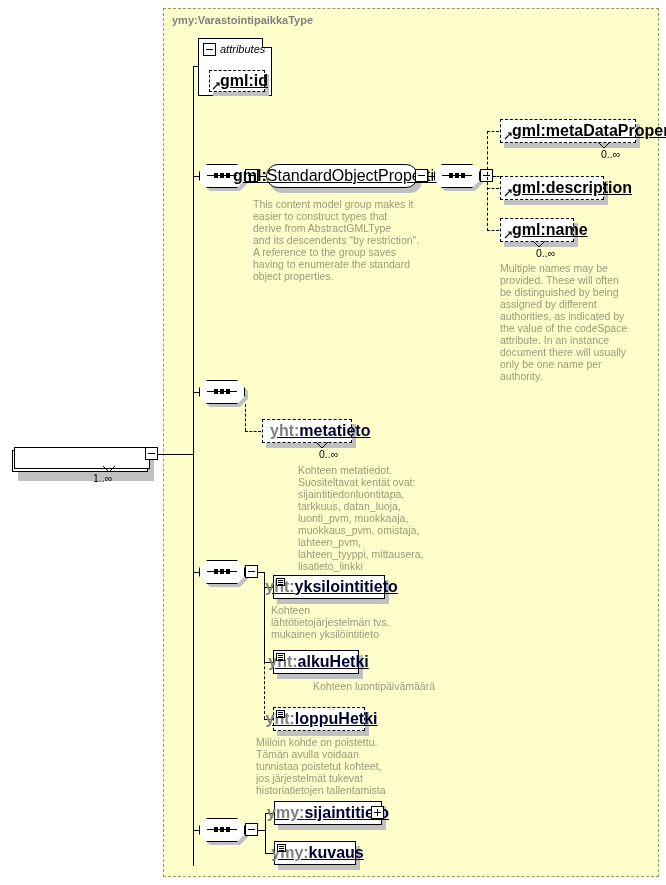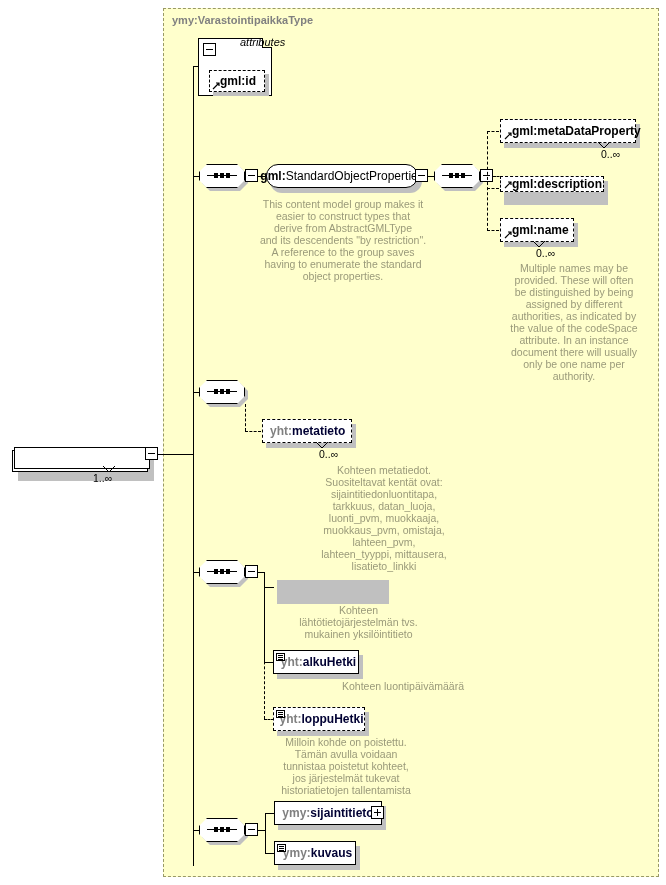--- a/index.html
+++ b/index.html
@@ -52,25 +52,26 @@
     display: flex;
     align-items: center;
     white-space: nowrap;
   }
   .node.dashed { border: 1px dashed #000000; }
   .nshadow {
     position: absolute;
     background: #c0c0c0;
   }
   .nlabel {
-    font-size: 12px;
+    font-size: 16px;
     font-weight: bold;
     color: #000000;
     padding: 0 7px;
     line-height: 1;
+    text-decoration: underline;
   }
   .pfx { color: #808080; font-weight: bold; }
   .nm  { color: #000033; font-weight: bold; }
   .nm-black { color: #000000; font-weight: bold; }
 
   
   .stack-l1, .stack-l2 {
     position: absolute;
     background: #ffffff;
     border: 1px solid #000000;
@@ -180,21 +181,20 @@
   }
 
   
   .anno {
     position: absolute;
     color: #9a9a7a;
     font-size: 10.5px;
     line-height: 12px;
     white-space: pre-line;
     font-family: "Liberation Sans", "DejaVu Sans", sans-serif;
-    text-align: center;
   }
 
   
   .card {
     position: absolute;
     font-size: 10.5px;
     color: #000000;
     white-space: nowrap;
   }
 
@@ -231,21 +231,21 @@
   <div class="ln h" style="left:193px; top:66px; width:22px;"></div>
   <div class="ln h" style="left:193px; top:176px; width:7px;"></div>
   <div class="ln h" style="left:193px; top:392px; width:7px;"></div>
   <div class="ln h" style="left:193px; top:572px; width:7px;"></div>
   <div class="ln h" style="left:193px; top:830px; width:7px;"></div>
 
   <div class="attrs-box" style="left:198px; top:38px; width:74px; height:58px;">
     <div class="attrs-corner"></div>
   </div>
   <div class="pm" style="left:203px; top:43px;"></div>
-  <div class="attrs-title" style="left:220px; top:36px;margin-left:20px;">attributes</div>
+  <div class="attrs-title" style="left:220px; top:43px;">attributes</div>
 
   <div class="nshadow" style="left:213px; top:74px; width:56px; height:22px;"></div>
   <div class="node dashed" style="left:209px; top:70px; width:56px; height:22px;">
 
     <span class="nlabel" style="padding-left:10px;">
       <span class="nm-black">gml:</span><span class="nm-black">id</span>
     </span>
     <span class="ref-arrow" style="left:2px; bottom:1px;">
       <svg width="9" height="9" viewBox="0 0 9 9">
           <path d="M1,8 L7,2 M4,2 L7,2 L7,5" stroke="#000" fill="none" stroke-width="1.2"></path>
@@ -309,21 +309,21 @@
     </span>
   </div>
   <div class="chev" style="left:598px; top:142px;">
     <svg width="12" height="7" viewBox="0 0 12 7">
         <polyline points="0,0 6,6 12,0" fill="none" stroke="#000" stroke-width="1"></polyline>
       </svg>
   </div>
   <div class="card" style="left:601px; top:148px;">0..∞</div>
 
   <div class="nshadow" style="left:504px; top:181px; width:104px; height:24px;"></div>
-  <div class="node dashed" style="left:500px; top:176px; width:104px; height:16px;">
+  <div class="node dashed" style="left:500px; top:176px; width:104px; height:24px;">
     <span class="nlabel" style="padding-left:11px;">
       <span class="nm-black">gml:</span><span class="nm-black">description</span>
     </span>
     <span class="ref-arrow" style="left:3px; bottom:2px;">
       <svg width="9" height="9" viewBox="0 0 9 9">
           <path d="M1,8 L7,2 M4,2 L7,2 L7,5" stroke="#000" fill="none" stroke-width="1.2"></path>
         </svg>
     </span>
   </div>
 
@@ -400,20 +400,30 @@
   <div class="pm" style="left:245px; top:565px;"></div>
 
   <div class="ln h" style="left:258px; top:572px; width:7px;"></div>
   <div class="ln v" style="left:264px; top:572px; height:90px;"></div>
   <div class="dln v" style="left:264px; top:572px; height:147px;"></div>
   <div class="ln h" style="left:264px; top:587px; width:10px;"></div>
   <div class="ln h" style="left:264px; top:662px; width:10px;"></div>
   <div class="dln h" style="left:264px; top:719px; width:10px;"></div>
 
   <div class="nshadow" style="left:277px; top:580px; width:112px; height:24px;"></div>
+  <div class="node" style="left:273px; top:575px; width:112px; height:24px; justify-content:center;">
+    <span class="lines-ico">
+      <i></i>
+        <i></i>
+        <i></i>
+    </span>
+    <span class="nlabel" style="padding-left:12px;">
+      <span class="pfx">yht:</span><span class="nm">yksilointitieto</span>
+    </span>
+  </div>
   <div class="anno" style="left:271px; top:604px; width:175px;">Kohteen
 lähtötietojärjestelmän  tvs.
 mukainen yksilöintitieto</div>
 
   <div class="nshadow" style="left:277px; top:655px; width:86px; height:24px;"></div>
   <div class="node" style="left:273px; top:650px; width:86px; height:24px; justify-content:center;">
     <span class="lines-ico">
       <i></i>
         <i></i>
         <i></i>

